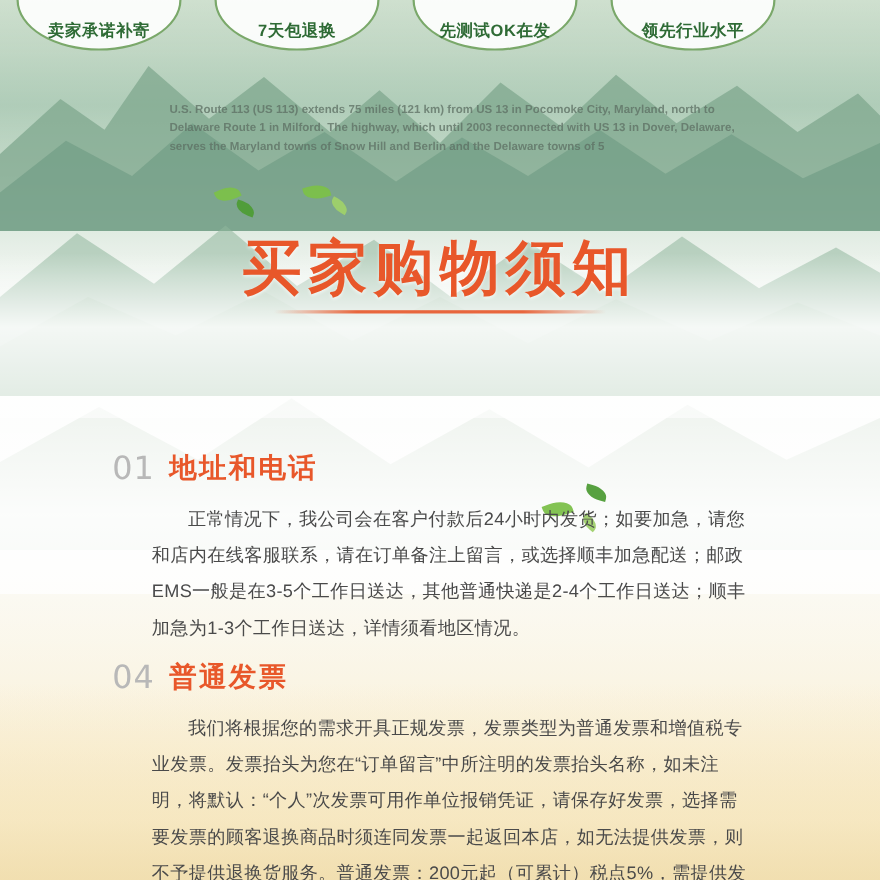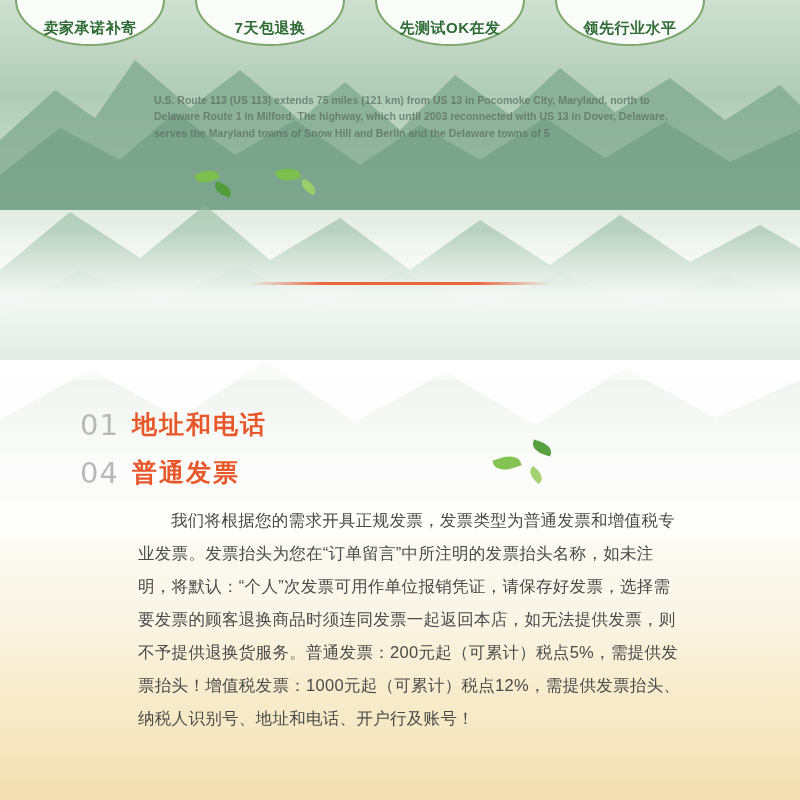--- a/index.html
+++ b/index.html
@@ -148,22 +148,22 @@
   .content {
     position: absolute;
     top: 408px;
     left: 0;
     width: 800px;
     z-index: 10;
   }
   .section { margin-bottom: 10px; }
   .sec-head {
     display: flex;
-    align-items: flex-start;
-    padding-left: 80px;
+    align-items: center;
+    padding-left: 102px;
     margin-bottom: 14px;
   }
   .sec-num {
     font-family: "DejaVu Sans", sans-serif;
     font-size: 29px;
     color: #b8b8b8;
     font-weight: normal;
     letter-spacing: 1px;
   }
   .sec-title {
@@ -229,29 +229,33 @@
   <div class="en-block">U.S. Route 113 (US 113) extends 75 miles (121 km) from US 13 in Pocomoke City, Maryland, north to Delaware Route 1 in Milford. The highway, which until 2003 reconnected with US 13 in Dover, Delaware, serves the Maryland towns of Snow Hill and Berlin and the Delaware towns of 5</div>
 
   <div class="leaf" style="top:170px;left:196px;width:22px;height:13px;transform:rotate(-25deg);"></div>
   <div class="leaf dark" style="top:184px;left:214px;width:18px;height:11px;transform:rotate(20deg);"></div>
   <div class="leaf" style="top:168px;left:276px;width:24px;height:13px;transform:rotate(-15deg);"></div>
   <div class="leaf pale" style="top:182px;left:300px;width:17px;height:10px;transform:rotate(30deg);"></div>
   <div class="leaf" style="top:456px;left:494px;width:26px;height:14px;transform:rotate(-20deg);"></div>
   <div class="leaf dark" style="top:442px;left:532px;width:20px;height:12px;transform:rotate(15deg);"></div>
   <div class="leaf pale" style="top:470px;left:528px;width:16px;height:10px;transform:rotate(40deg);"></div>
 
+  <div class="main-title">
+    <span class="txt">买家购物须知</span>
+  </div>
   <div class="title-underline"></div>
 
   <div class="content">
 
     <div class="section">
       <div class="sec-head">
         <span class="sec-num">01</span>
         <span class="sec-title">地址和电话</span>
       </div>
+      <div class="sec-body">正常情况下，我公司会在客户付款后24小时内发货；如要加急，请您和店内在线客服联系，请在订单备注上留言，或选择顺丰加急配送；邮政EMS一般是在3-5个工作日送达，其他普通快递是2-4个工作日送达；顺丰加急为1-3个工作日送达，详情须看地区情况。</div>
     </div>
 
     <div class="section">
       <div class="sec-head">
         <span class="sec-num">04</span>
         <span class="sec-title">普通发票</span>
       </div>
       <div class="sec-body">我们将根据您的需求开具正规发票，发票类型为普通发票和增值税专业发票。发票抬头为您在“订单留言”中所注明的发票抬头名称，如未注明，将默认：“个人”次发票可用作单位报销凭证，请保存好发票，选择需要发票的顾客退换商品时须连同发票一起返回本店，如无法提供发票，则不予提供退换货服务。普通发票：200元起（可累计）税点5%，需提供发票抬头！增值税发票：1000元起（可累计）税点12%，需提供发票抬头、纳税人识别号、地址和电话、开户行及账号！</div>
     </div>
 

